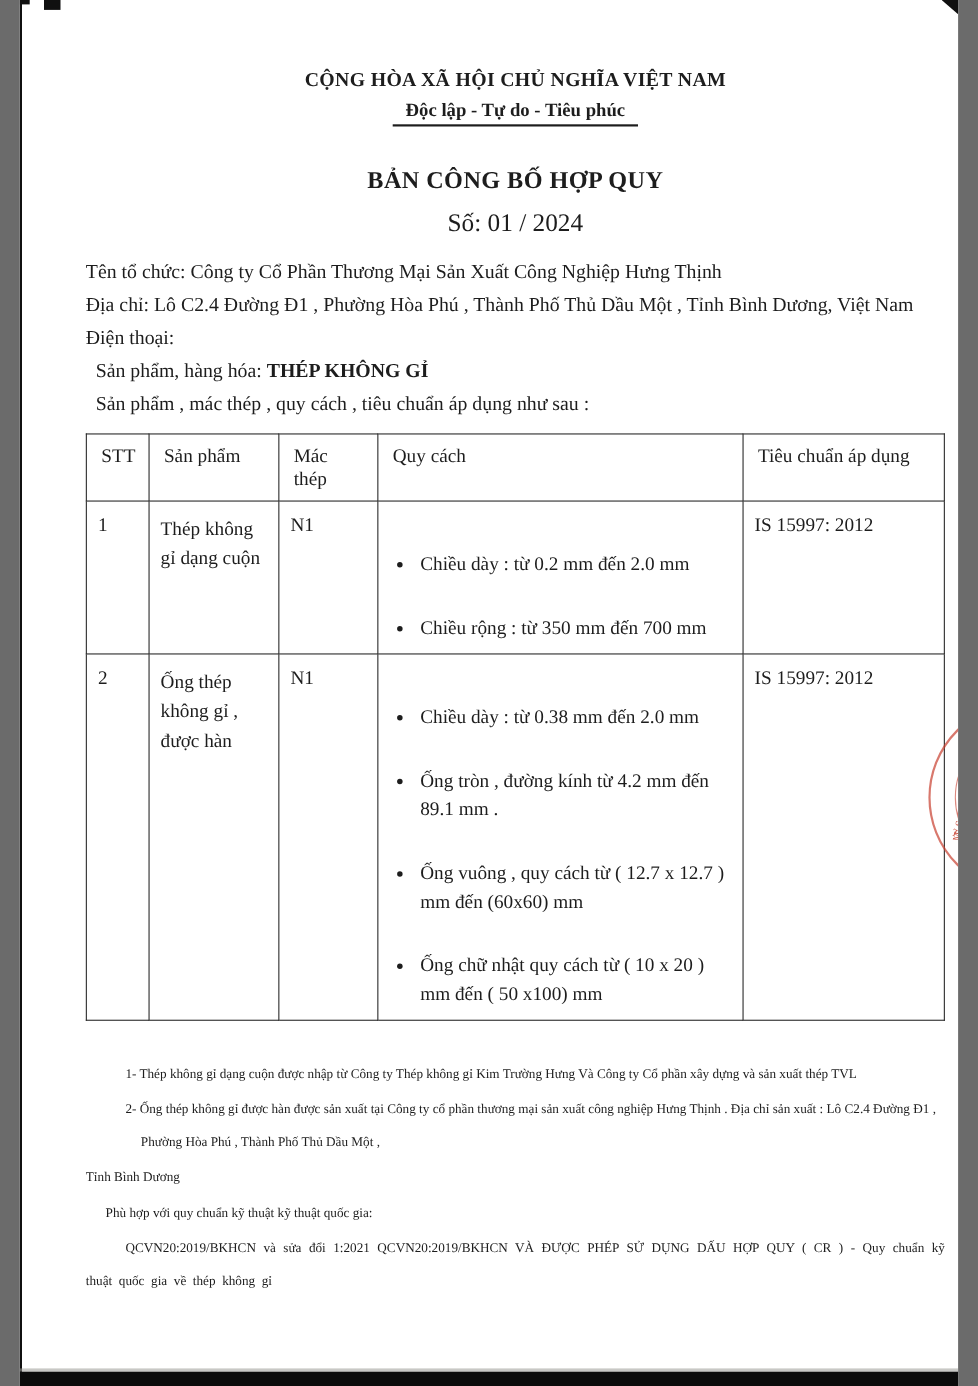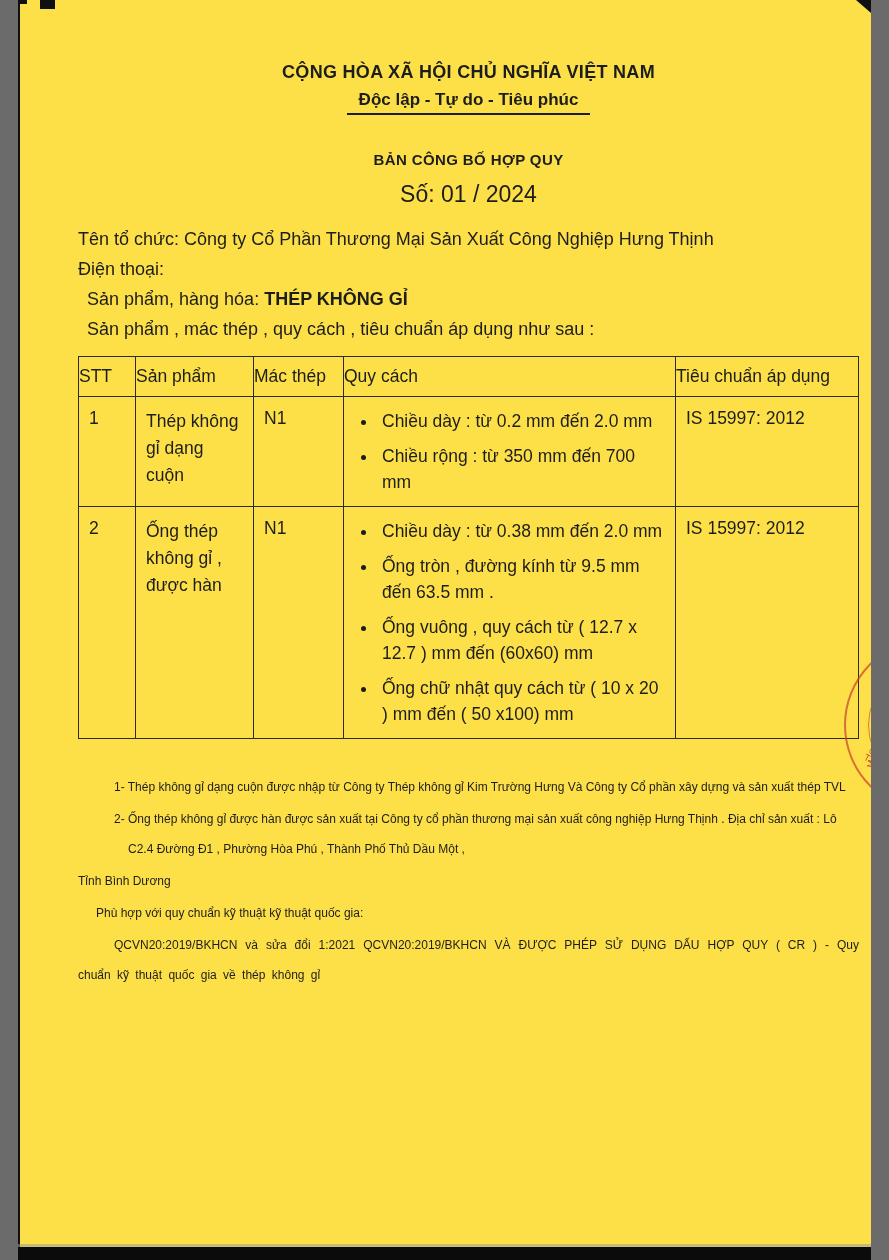--- a/index.html
+++ b/index.html
@@ -1,44 +1,44 @@
 <!DOCTYPE html>
 <html><head>
 <meta charset="utf-8">
 <style>
   * { margin:0; padding:0; box-sizing:border-box; }
   html,body { background:#6b6b6b; }
   .page {
     position:relative; width:853px; height:1260px; margin:0 auto;
-    background:#fde047; overflow:hidden;
-    font-family:Liberation Sans, sans-serif; color:#1d1d1d;
+    background:#ffffff; overflow:hidden;
+    font-family:Liberation Serif, serif; color:#1d1d1d;
   }
   .content { position:absolute; left:60px; top:62px; width:781px; }
 
   
   .hdr-national { text-align:center; font-weight:bold; font-size:18px; letter-spacing:.3px; margin-bottom:7px; }
   .hdr-motto-wrap { text-align:center; margin-bottom:36px; }
   .hdr-motto { display:inline-block; font-weight:bold; font-size:17px; padding:0 12px 3px 12px; border-bottom:2px solid #1d1d1d; }
-  .doc-title { text-align:center; font-weight:bold; font-size:15px; letter-spacing:.4px; margin-bottom:13px; }
+  .doc-title { text-align:center; font-weight:bold; font-size:22px; letter-spacing:.4px; margin-bottom:13px; }
   .doc-number { text-align:center; font-size:23px; margin-bottom:16px; }
 
   
   .para { font-size:18px; line-height:30px; }
   .indent1 { padding-left:9px; }
   .bold { font-weight:bold; }
 
   
   table.spec { border-collapse:collapse; table-layout:fixed; width:780px; margin-top:12px; font-size:17.5px; }
   table.spec th, table.spec td { border:1.2px solid #2b2b2b; vertical-align:top; text-align:left; font-weight:normal; }
-  table.spec th { padding:9px 0; height:40px; }
+  table.spec th { padding:9px 13px; height:40px; }
   table.spec td { padding:11px 10px; }
   td.c-stt, th.c-stt { text-align:center; }
   td.c-grade { padding-left:18px; }
   ul.specs { list-style:disc; margin-left:24px; }
-  ul.specs li { margin-bottom:9px; line-height:26px; padding-left:4px; }
+  ul.specs li { margin-bottom:9px; line-height:26px; padding-left:4px;margin-top:32px; }
   ul.specs li:last-child { margin-bottom:0; }
   .cell-lines { line-height:27px; }
 
   
   .notes { margin-top:33px; font-size:12px; line-height:30px; }
   .note-item1 { margin-left:36px; }
   .note-item2 { margin-left:50px; text-indent:-14px; margin-top:2px; }
   .note-province { margin-top:2px; }
   .note-conf-intro { margin-left:18px; margin-top:2px; }
   .note-conf-body { margin-top:2px; text-align:justify; text-indent:36px; word-spacing:3px; }
@@ -73,20 +73,21 @@
 
     <div class="hdr-national">CỘNG HÒA XÃ HỘI CHỦ NGHĨA VIỆT NAM</div>
     <div class="hdr-motto-wrap">
       <span class="hdr-motto">Độc lập - Tự do - Tiêu phúc</span>
     </div>
 
     <div class="doc-title">BẢN CÔNG BỐ HỢP QUY</div>
     <div class="doc-number">Số: 01 / 2024</div>
 
     <div class="para">Tên tổ chức: Công ty Cổ Phần Thương Mại Sản Xuất Công Nghiệp Hưng Thịnh</div>
+    <div class="para">Địa chỉ: Lô C2.4 Đường Đ1 , Phường Hòa Phú , Thành Phố Thủ Dầu Một , Tỉnh Bình Dương, Việt Nam</div>
     <div class="para">Điện thoại:</div>
     <div class="para indent1"><span>Sản phẩm, hàng hóa: </span><span class="bold">THÉP KHÔNG GỈ</span></div>
     <div class="para indent1">Sản phẩm , mác thép , quy cách , tiêu chuẩn áp dụng như sau :</div>
 
     <table class="spec">
       <colgroup>
         <col style="width:57px">
           <col style="width:118px">
           <col style="width:90px">
           <col style="width:332px">
@@ -114,21 +115,21 @@
           </td>
           <td>IS 15997: 2012</td>
         </tr>
         <tr>
           <td class="c-stt">2</td>
           <td class="cell-lines">Ống thép không gỉ , được hàn</td>
           <td class="c-grade">N1</td>
           <td>
             <ul class="specs">
               <li>Chiều dày : từ 0.38 mm đến 2.0 mm</li>
-              <li>Ống tròn , đường kính từ 9.5 mm đến 63.5 mm .</li>
+              <li>Ống tròn , đường kính từ 4.2 mm đến 89.1 mm .</li>
               <li>Ống vuông , quy cách từ ( 12.7 x 12.7 ) mm đến (60x60) mm</li>
               <li>Ống chữ nhật quy cách từ ( 10 x 20 ) mm đến ( 50 x100) mm</li>
             </ul>
           </td>
           <td>IS 15997: 2012</td>
         </tr>
       </tbody>
     </table>
 
     <div class="notes">

